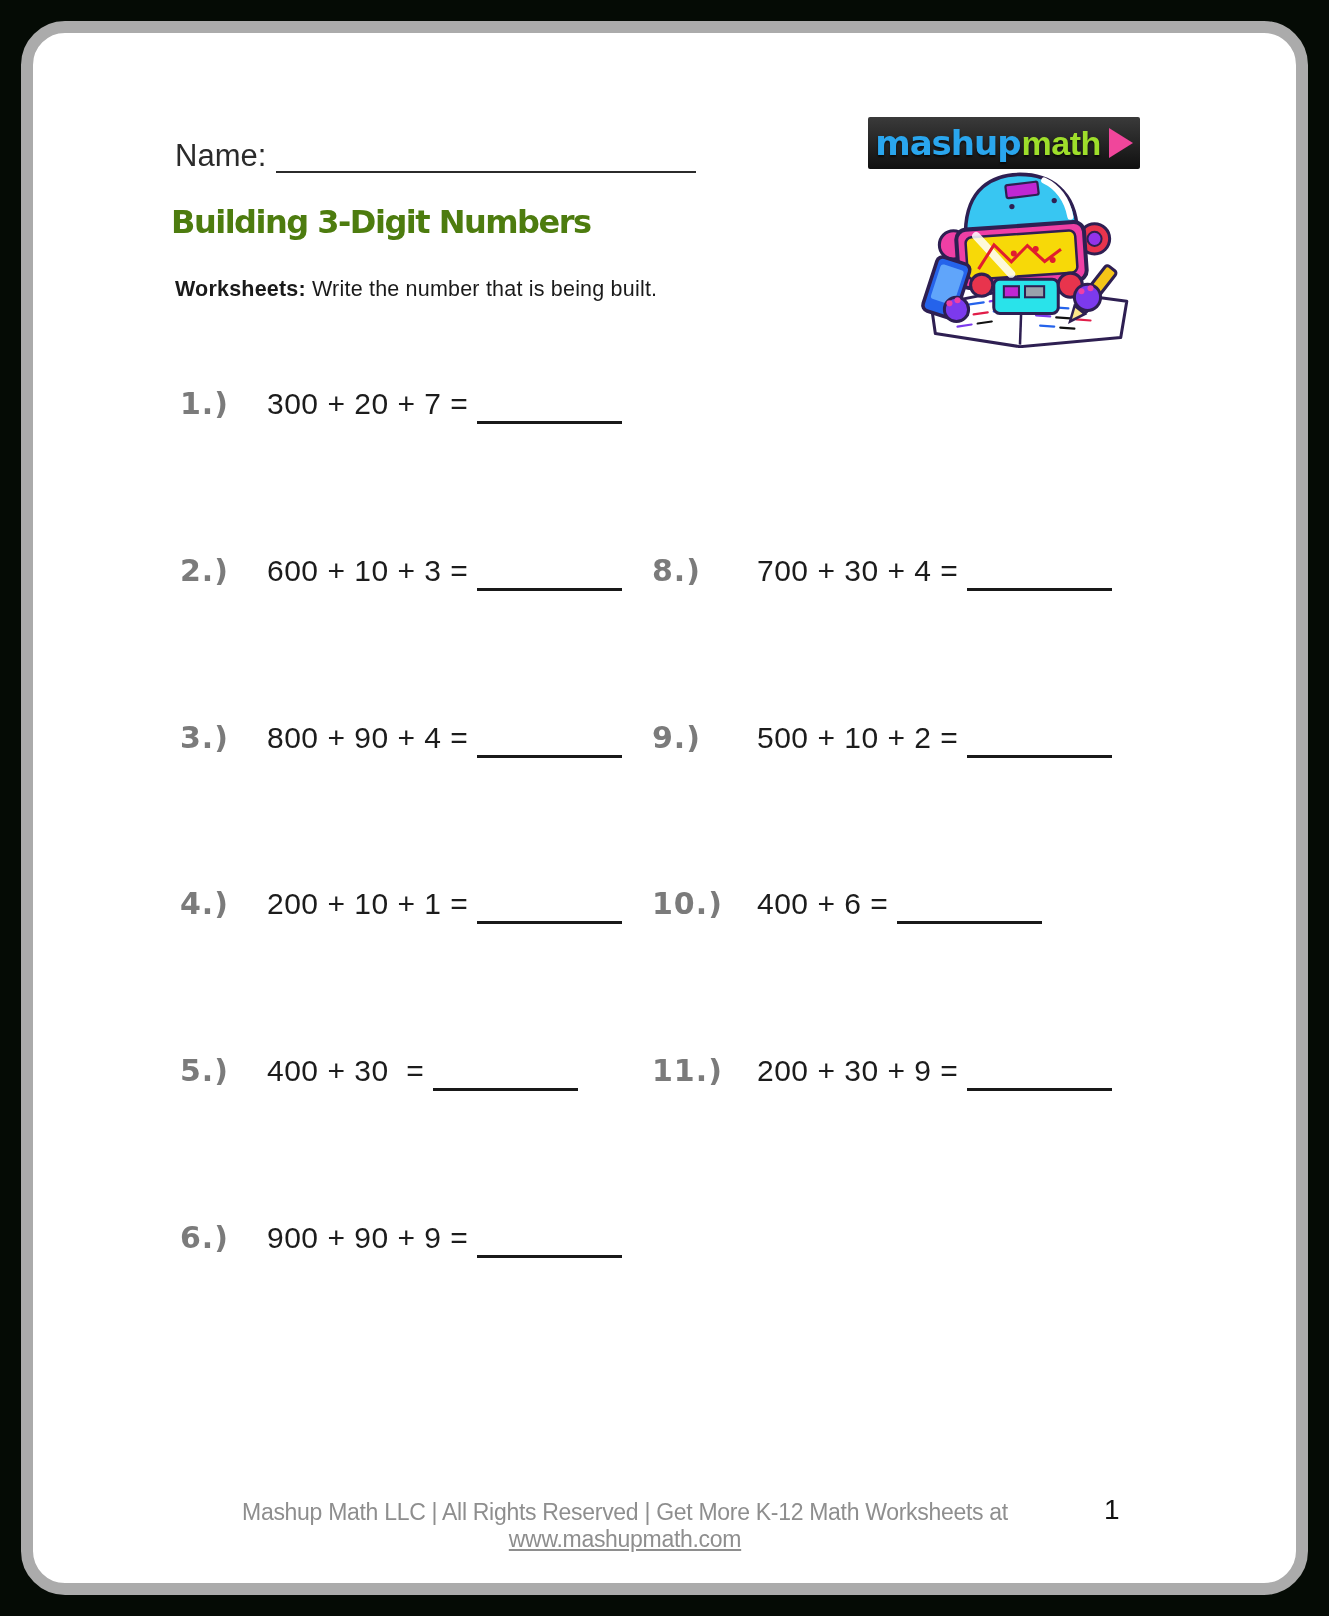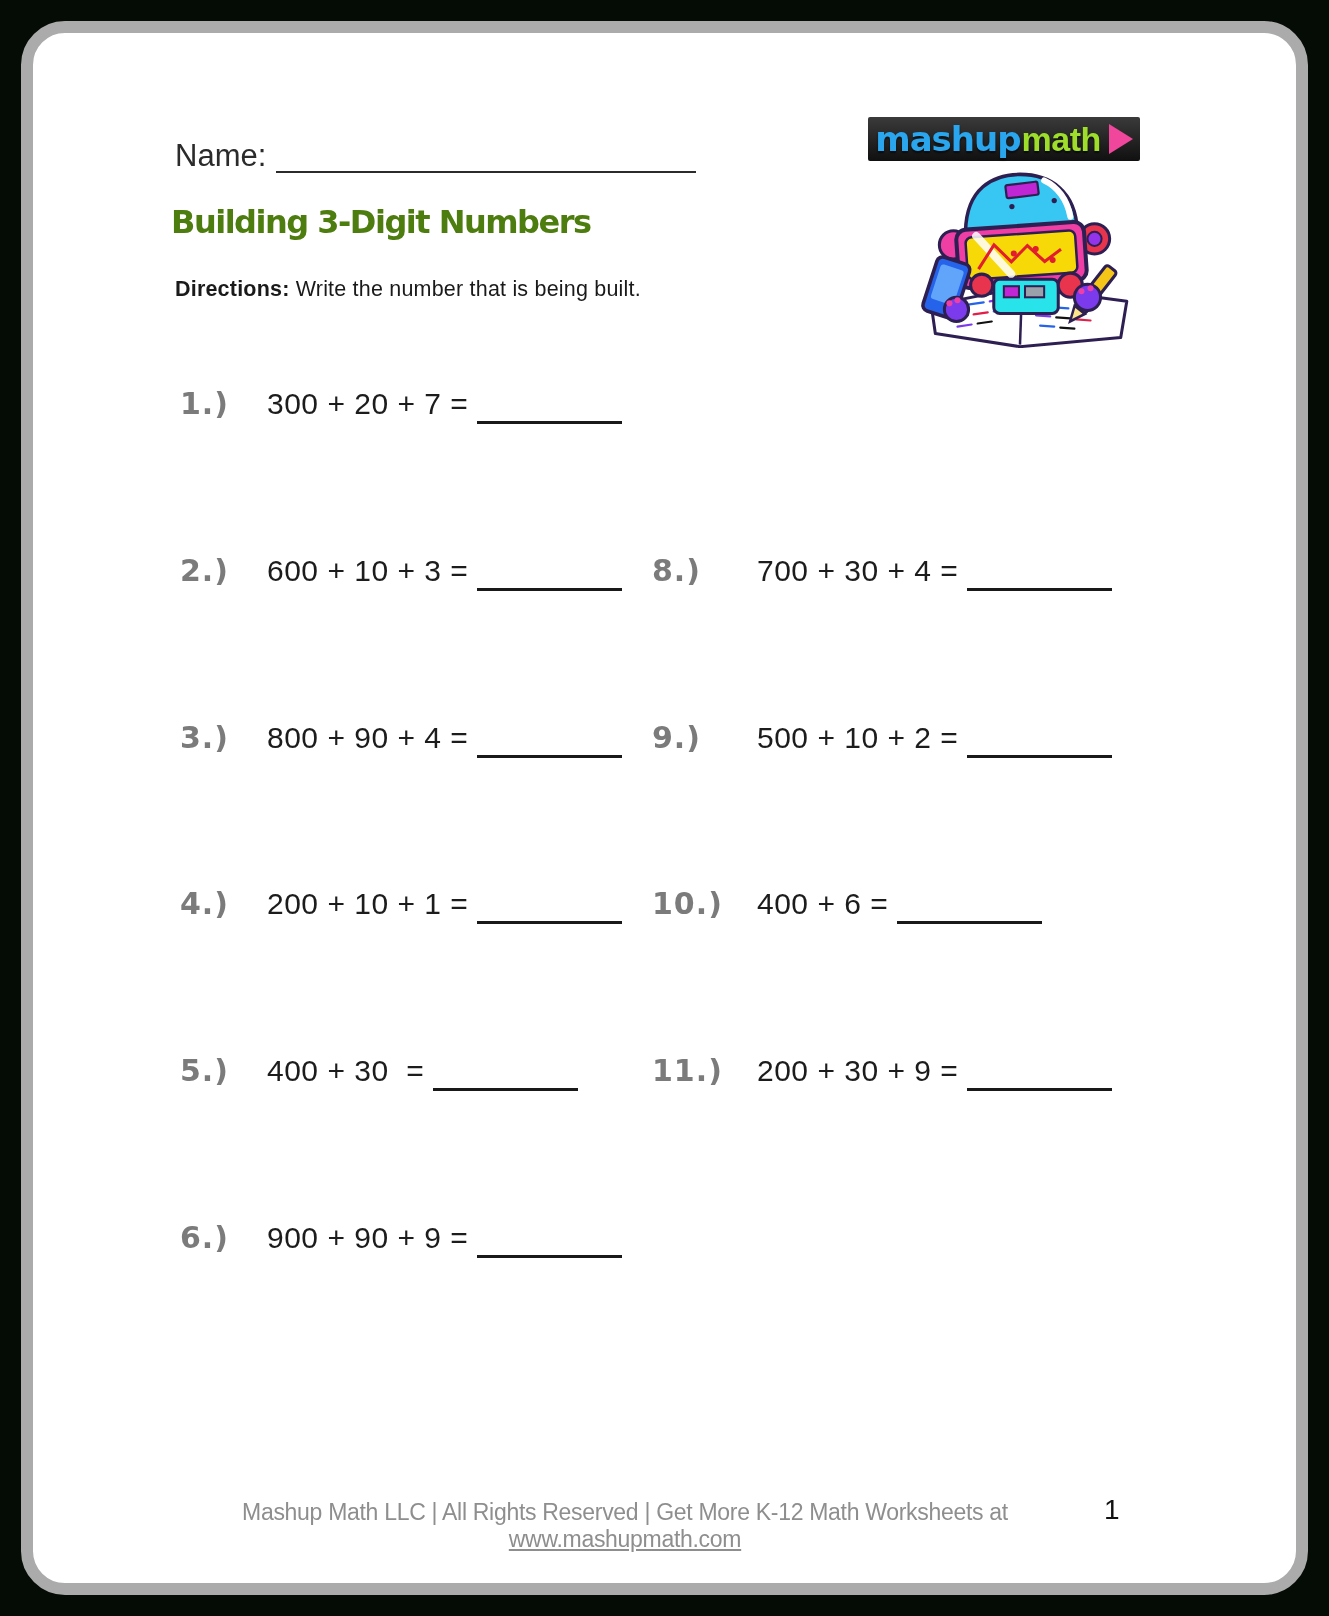--- a/index.html
+++ b/index.html
@@ -14,21 +14,21 @@
     background:#ffffff; border:12px solid #ababab; border-radius:44px;
   }
   
   .name-row { position:absolute; left:175px; top:138px; font-size:31px; color:#2b2b2b; white-space:nowrap; }
   .name-line { display:inline-block; width:420px; border-bottom:2.5px solid #2b2b2b; height:30px; margin-left:10px; vertical-align:-7px; }
   .title { position:absolute; left:171px; top:203px; font-family:"DejaVu Sans", sans-serif; font-weight:bold; font-size:32px; letter-spacing:-1.5px; color:#4d7c0f; }
   .directions { position:absolute; left:175px; top:277px; font-size:21.5px; color:#1a1a1a; letter-spacing:0.2px; }
   .directions b { font-weight:bold; }
   
   .logo {
-    position:absolute; left:868px; top:117px; width:272px; height:44px;
+    position:absolute; left:868px; top:117px; width:272px; height:52px;
     background:linear-gradient(#3a3a3a, #101010);
     display:flex; align-items:center; justify-content:center; gap:1px;
     border-radius:2px;
   }
   .logo-mashup { font-family:"DejaVu Sans", sans-serif; font-weight:bold; font-size:34px; color:#2aa6ee; letter-spacing:-1px; text-shadow:0 2px 2px rgba(0,0,0,.6); }
   .logo-math { font-family:"Liberation Sans", sans-serif; font-weight:bold; font-size:34px; color:#9ede2b; letter-spacing:-0.5px; text-shadow:0 2px 2px rgba(0,0,0,.6); }
   .logo-play { width:0; height:0; border-top:15px solid transparent; border-bottom:15px solid transparent; border-left:24px solid #f0469b; margin-left:7px; }
   
   .robot { position:absolute; left:893px; top:166px; width:262px; height:182px; }
   
@@ -53,21 +53,21 @@
 <div class="page">
   <div class="paper"></div>
 
   <div class="name-row">
     <span>Name:</span><span class="name-line"></span>
   </div>
 
   <div class="title">Building 3-Digit Numbers</div>
 
   <div class="directions">
-    <b>Directions:</b><span style="white-space:pre;"> Write the number that is being built.</span>
+    <b>Worksheets:</b><span style="white-space:pre;"> Write the number that is being built.</span>
   </div>
 
   <div class="logo">
     <span class="logo-mashup">mashup</span>
     <span class="logo-math">math</span>
     <span class="logo-play"></span>
   </div>
 
   <div class="robot">
     <svg viewBox="0 0 260 180" width="262" height="182">

